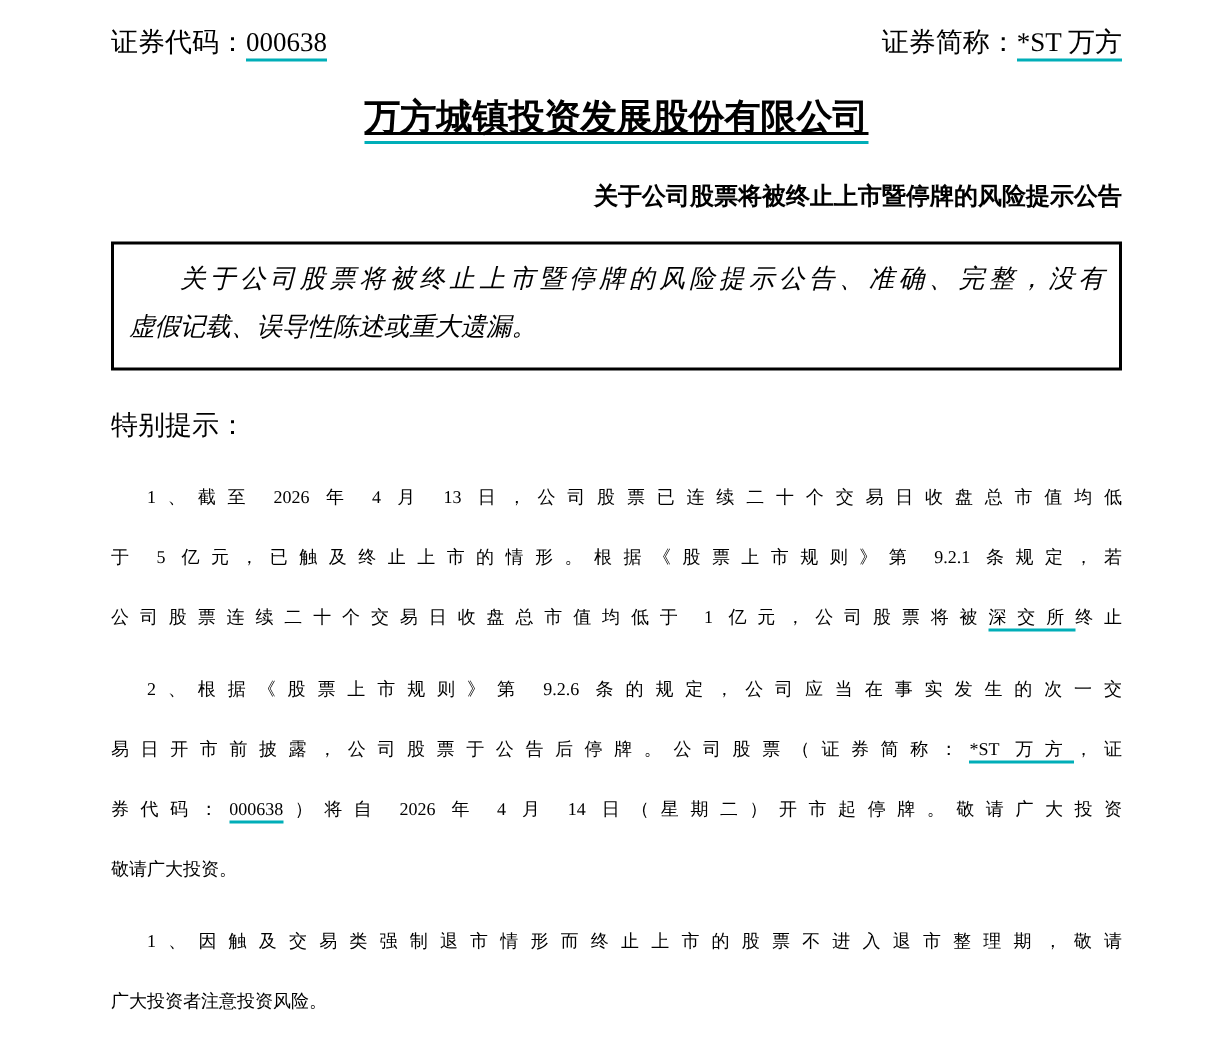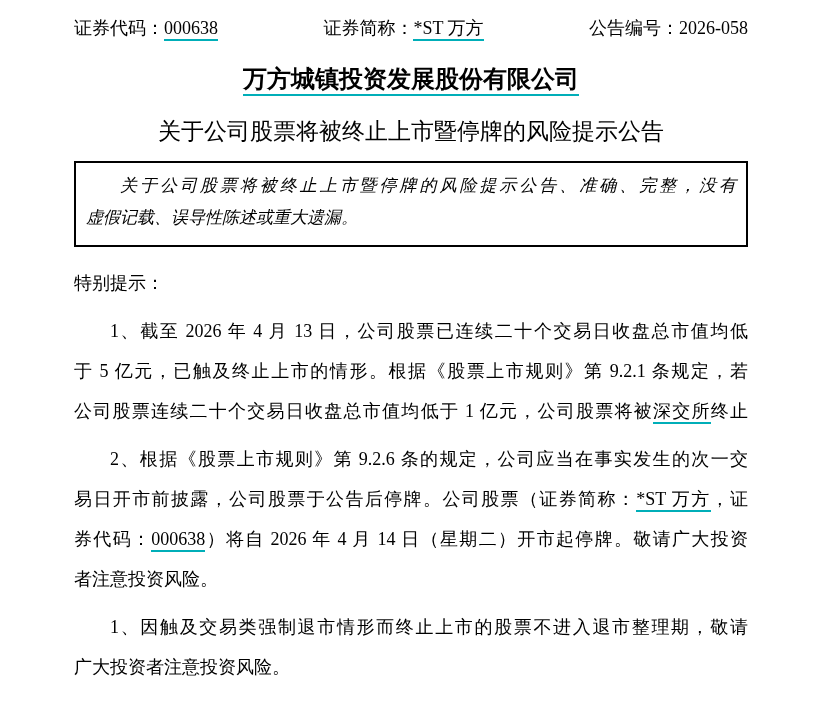--- a/index.html
+++ b/index.html
@@ -26,28 +26,29 @@
     border-bottom:2px solid var(--underline);
     padding-bottom:1px;
   }
   .doc-title{
     margin-top:24px;
     text-align:center;
     font-family:"Liberation Sans","DejaVu Sans",sans-serif;
     font-weight:bold;
     font-size:24px;
     line-height:30px;
+    text-decoration:underline;
   }
   .doc-title .u{ border-bottom-width:2px; padding-bottom:2px; }
   .doc-subtitle{
     margin-top:23px;
-    text-align:center;
+    text-align:right;
     font-family:"Liberation Sans","DejaVu Sans",sans-serif;
-    font-weight:normal;
-    font-size:23px;
+    font-weight:bold;
+    font-size:16px;
     line-height:29px;
   }
   .disclaimer-box{
     margin-top:15px;
     border:2px solid #000;
     padding:7px 10px 11px 10px;
     font-style:italic;
     font-size:17px;
     line-height:32px;
   }
@@ -61,33 +62,32 @@
   .jline.first{
     text-indent:2em;
   }
   .special{
     margin-top:16px;
     font-size:18px;
     line-height:40px;
   }
   .para{
     margin-top:8px;
-    font-size:18px;
+    font-size:12px;
     line-height:40px;
   }
 </style>
 </head>
 <body>
 
 <div class="page">
 
   <div class="header-row">
     <div><span>证券代码：</span><span class="u">000638</span></div>
     <div><span>证券简称：</span><span class="u">*ST 万方</span></div>
-    <div><span>公告编号：</span><span>2026-058</span></div>
   </div>
 
   <div class="doc-title"><span class="u">万方城镇投资发展股份有限公司</span></div>
 
   <div class="doc-subtitle">关于公司股票将被终止上市暨停牌的风险提示公告</div>
 
   <div class="disclaimer-box">
     <div class="jline first">关于公司股票将被终止上市暨停牌的风险提示公告、准确、完整，没有</div>
     <div class="jline last">虚假记载、误导性陈述或重大遗漏。</div>
   </div>
@@ -97,21 +97,21 @@
   <div class="para">
     <div class="jline first">1、截至 2026 年 4 月 13 日，公司股票已连续二十个交易日收盘总市值均低</div>
     <div class="jline">于 5 亿元，已触及终止上市的情形。根据《股票上市规则》第 9.2.1 条规定，若</div>
     <div class="jline"><span>公司股票连续二十个交易日收盘总市值均低于 1 亿元，公司股票将被</span><span class="u">深交所</span><span>终止</span></div>
   </div>
 
   <div class="para">
     <div class="jline first">2、根据《股票上市规则》第 9.2.6 条的规定，公司应当在事实发生的次一交</div>
     <div class="jline"><span>易日开市前披露，公司股票于公告后停牌。公司股票（证券简称：</span><span class="u">*ST 万方</span><span>，证</span></div>
     <div class="jline"><span>券代码：</span><span class="u">000638</span><span>）将自 2026 年 4 月 14 日（星期二）开市起停牌。敬请广大投资</span></div>
-    <div class="jline last">者注意投资风险。</div>
+    <div class="jline last">敬请广大投资。</div>
   </div>
 
   <div class="para">
     <div class="jline first">1、因触及交易类强制退市情形而终止上市的股票不进入退市整理期，敬请</div>
     <div class="jline last">广大投资者注意投资风险。</div>
   </div>
 
 </div>
 
 </body></html>

